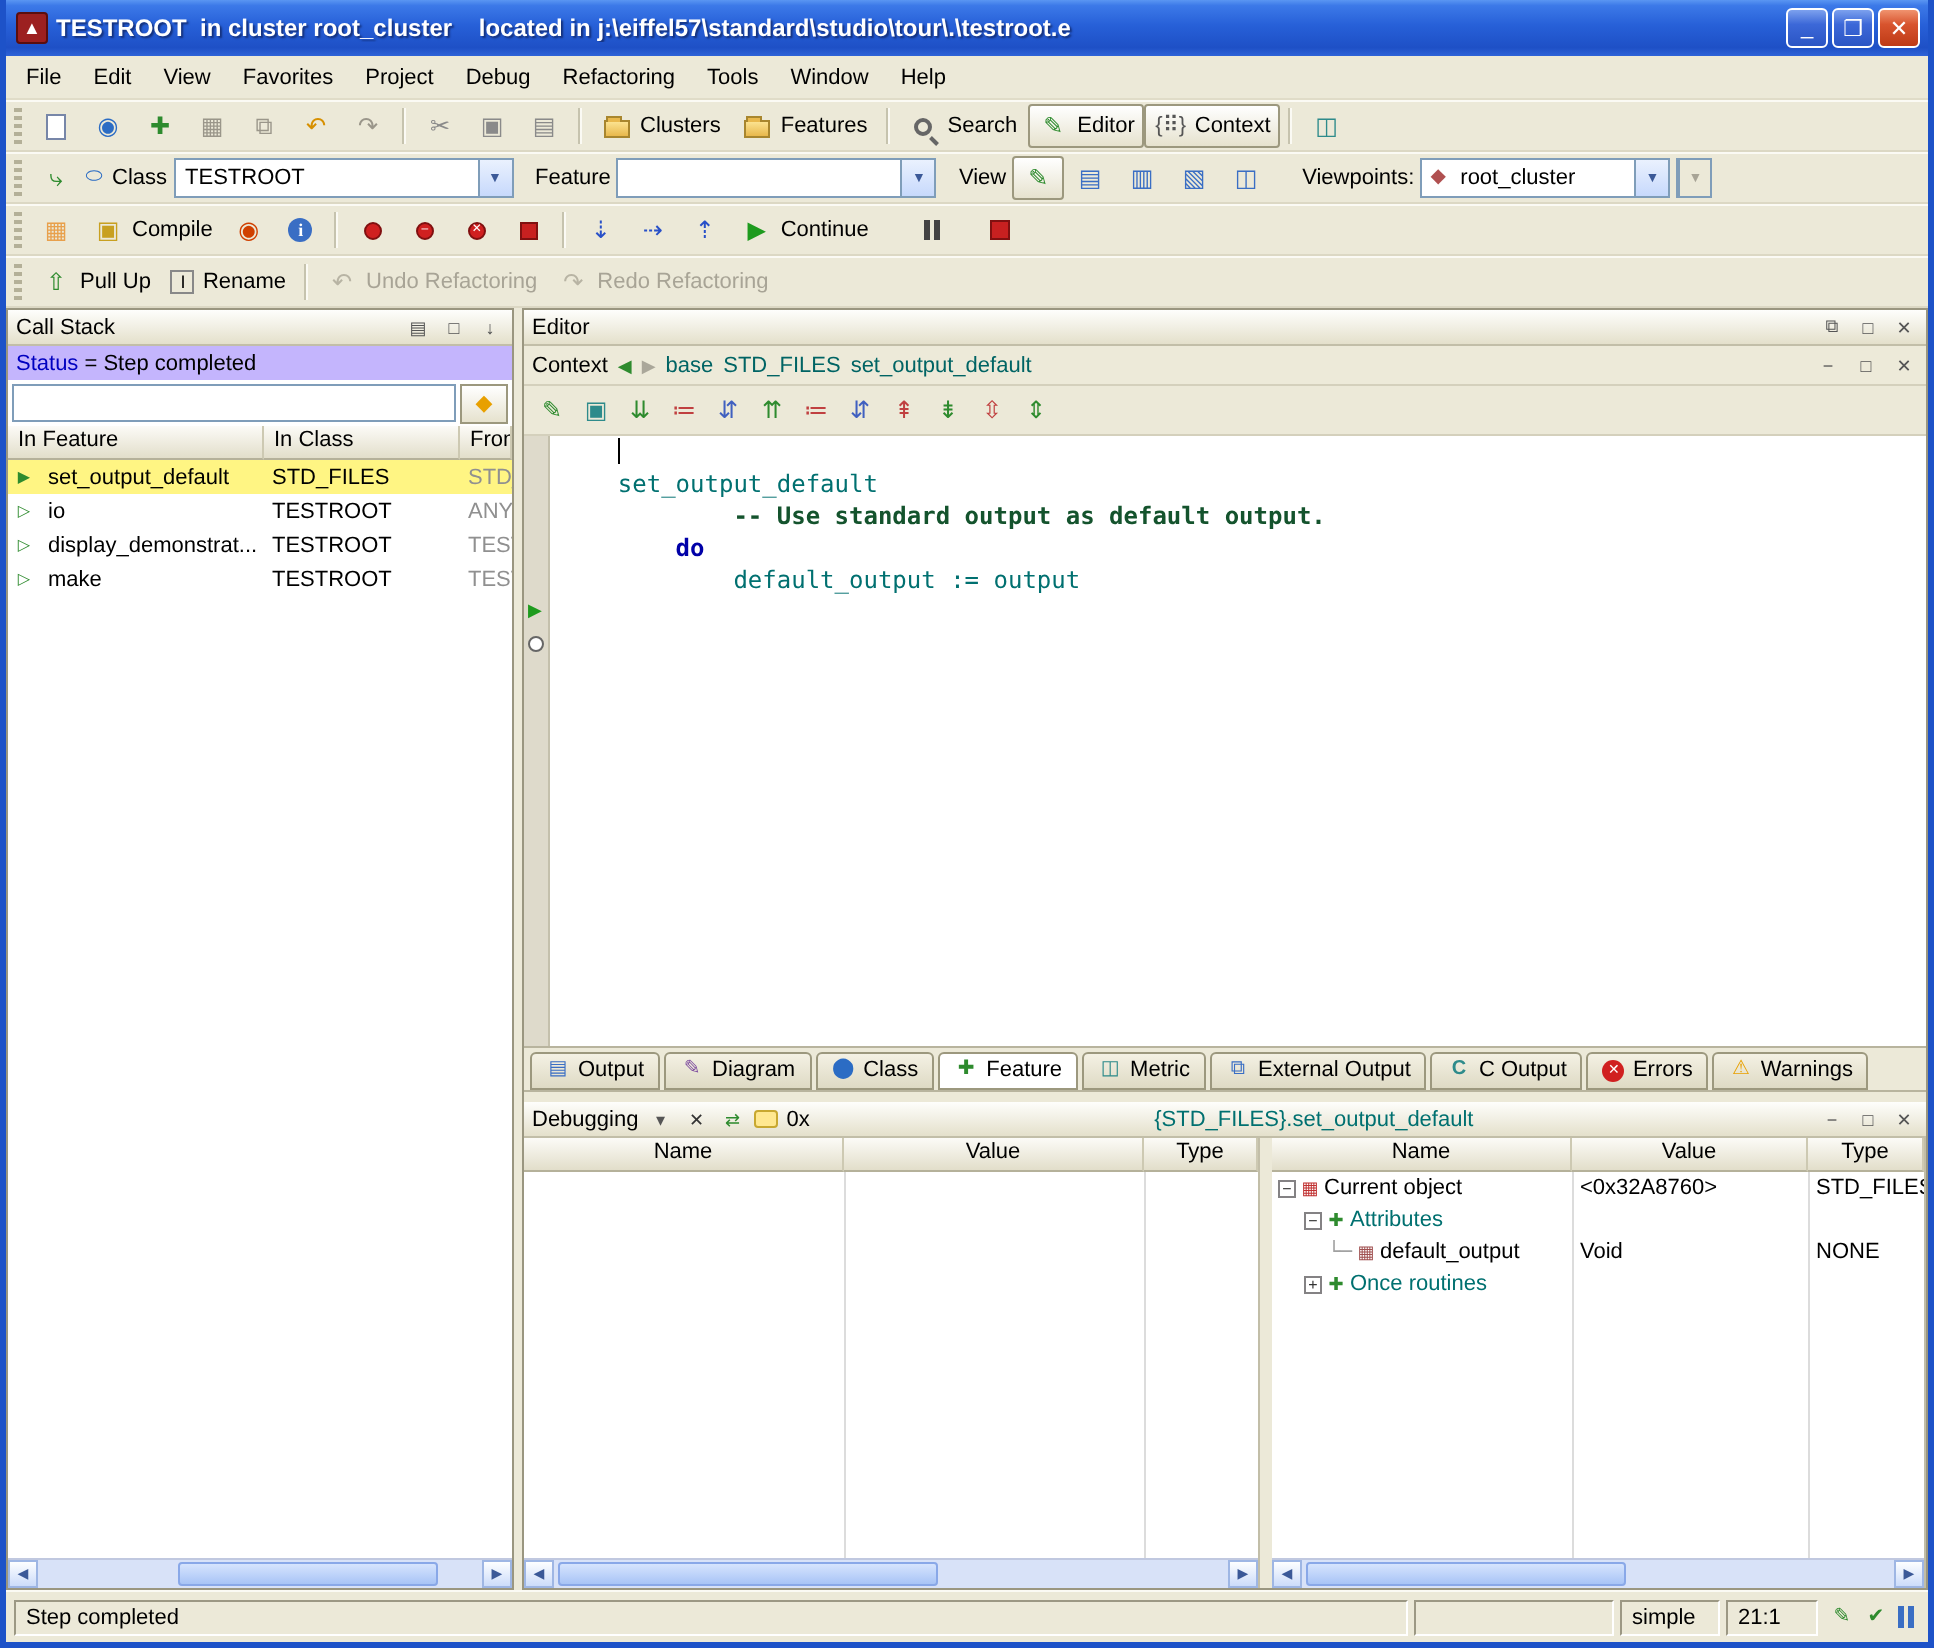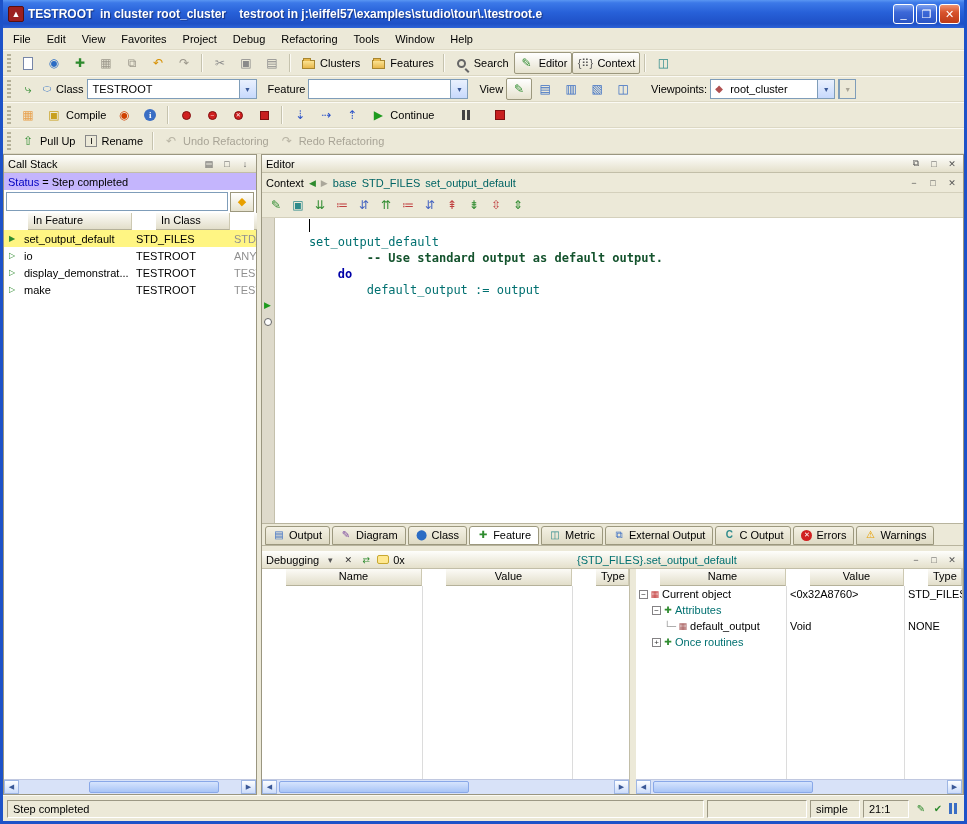--- a/index.html
+++ b/index.html
@@ -53,21 +53,21 @@
   .ptitle .spacer { flex:1; }
   .mini { width:14px; height:13px; display:inline-flex; align-items:center; justify-content:center; font-size:9px; color:#555; border:1px solid transparent; }
 
   
   .status-line { height:17px; flex:0 0 17px; display:flex; align-items:center; padding:0 4px; background:#c4b5fd; white-space:pre; }
   .status-line .k { color:#0000C0; }
   .filter-row { height:23px; flex:0 0 23px; display:flex; align-items:center; gap:2px; padding:1px 2px; background:#fff; }
   .filter-row input { flex:1; height:19px; border:1px solid #7F9DB9; padding:0 3px; font:11px "Liberation Sans",sans-serif; }
   .filter-btn { width:24px; height:20px; border:1px solid #9C987E; background:linear-gradient(#FFF,#E6E2CE); display:flex; align-items:center; justify-content:center; color:#E8A000; font-size:11px; }
   .cs-head { height:17px; flex:0 0 17px; display:grid; grid-template-columns:128px 98px 1fr; }
-  .th { background:linear-gradient(#FCFBF7,#E2DECA); border-right:1px solid #CDC9B2; border-bottom:1px solid #B5B19A; padding:1px 5px; overflow:hidden; white-space:nowrap;margin-left:24px; }
+  .th { background:linear-gradient(#FCFBF7,#E2DECA); border-right:1px solid #CDC9B2; border-bottom:1px solid #B5B19A; padding:1px 5px; overflow:hidden; white-space:nowrap; }
   .cs-row { height:17px; flex:0 0 17px; display:grid; grid-template-columns:16px 112px 98px 1fr; align-items:center; background:#fff; }
   .cs-row.sel { background:#FFF583; }
   .cs-row .mk { color:#2E8B2E; font-size:8px; text-align:center; }
   .cs-row .c { padding:0 4px; overflow:hidden; white-space:nowrap; }
   .cs-row .from { color:#909090; }
   .cs-filler { flex:1; background:#fff; }
 
   
   .hscroll { height:15px; flex:0 0 15px; display:flex; background:#D8E2F8; border-top:1px solid #C0C8E0; }
   .sb-btn { width:15px; height:100%; background:linear-gradient(#FDFEFF,#CCDCFA); border:1px solid #9EB6E4; color:#3B5998; font-size:7px; display:flex; align-items:center; justify-content:center; }
@@ -134,21 +134,21 @@
   .bars-blue { display:inline-flex; gap:2px; }
   .bars-blue i { width:3px; height:11px; background:#3A6EC4; }
 </style>
 </head>
 <body>
 
 <div class="window">
 
   <div class="titlebar">
     <div class="app-icon">▲</div>
-    <div class="title-text">TESTROOT  in cluster root_cluster    testroot in j:\eiffel57\examples\studio\tour\.\testroot.e</div>
+    <div class="title-text">TESTROOT  in cluster root_cluster    located in j:\eiffel57\standard\studio\tour\.\testroot.e</div>
     <div class="winbtn">_</div>
     <div class="winbtn">❐</div>
     <div class="winbtn close">✕</div>
   </div>
 
   <div class="menubar">
     <span class="menu-item">File</span>
     <span class="menu-item">Edit</span>
     <span class="menu-item">View</span>
     <span class="menu-item">Favorites</span>

